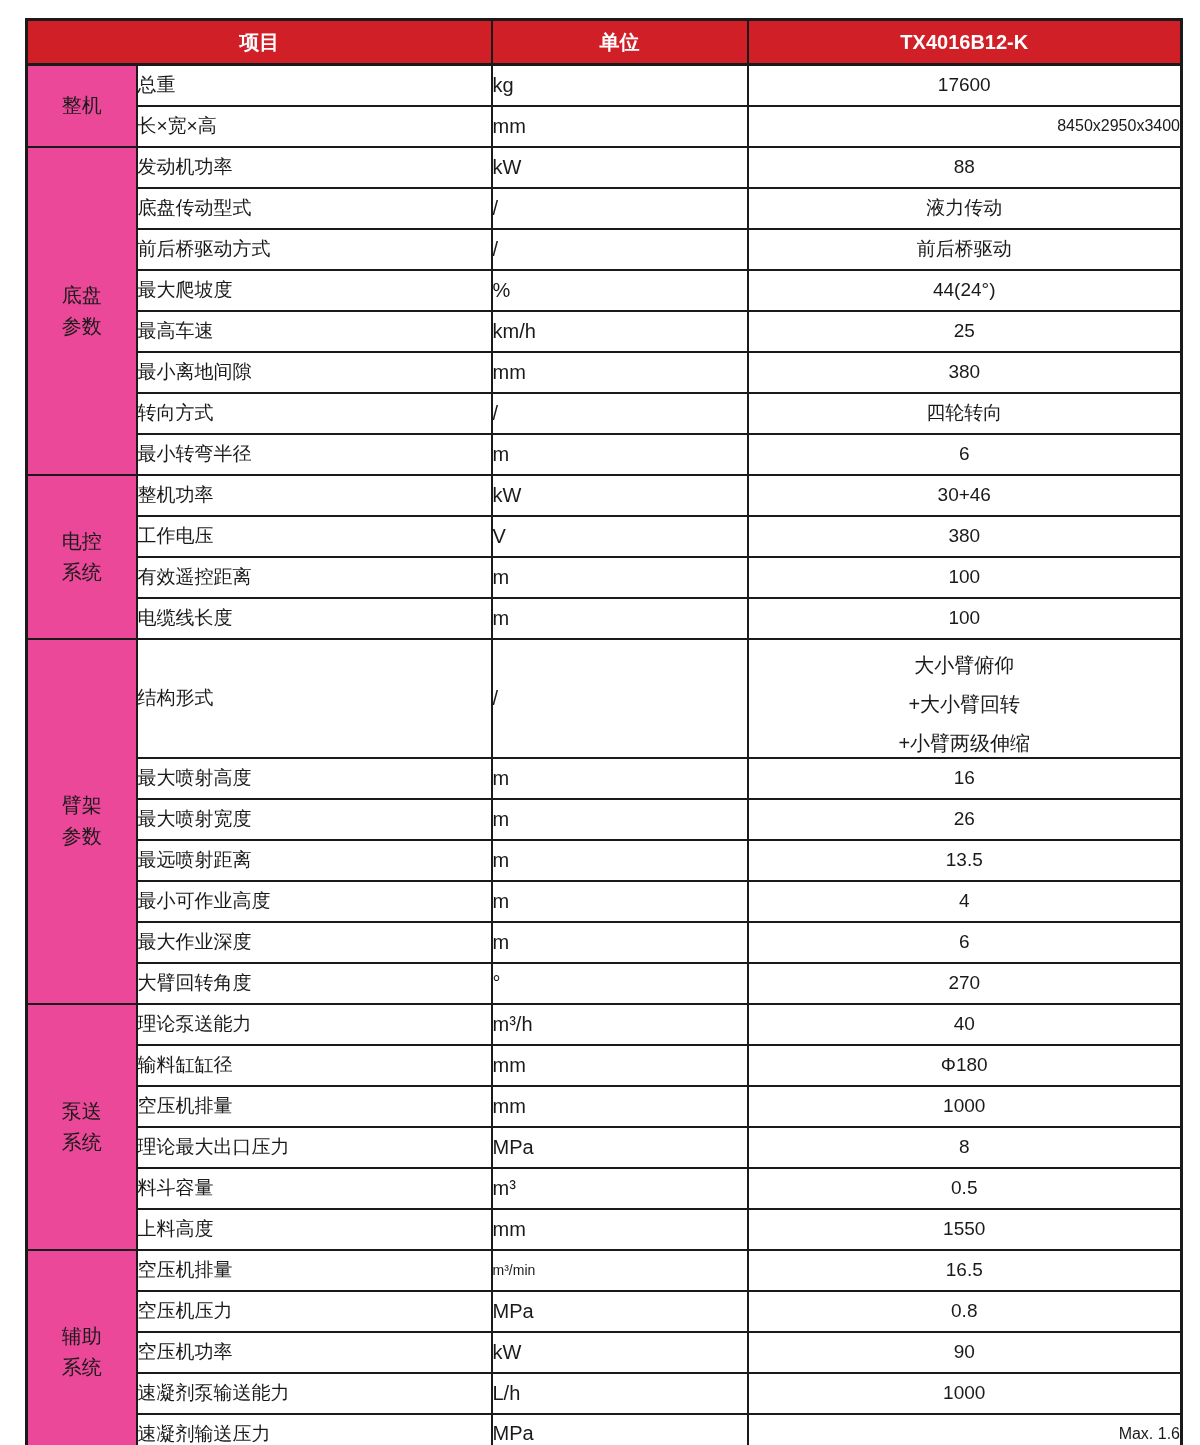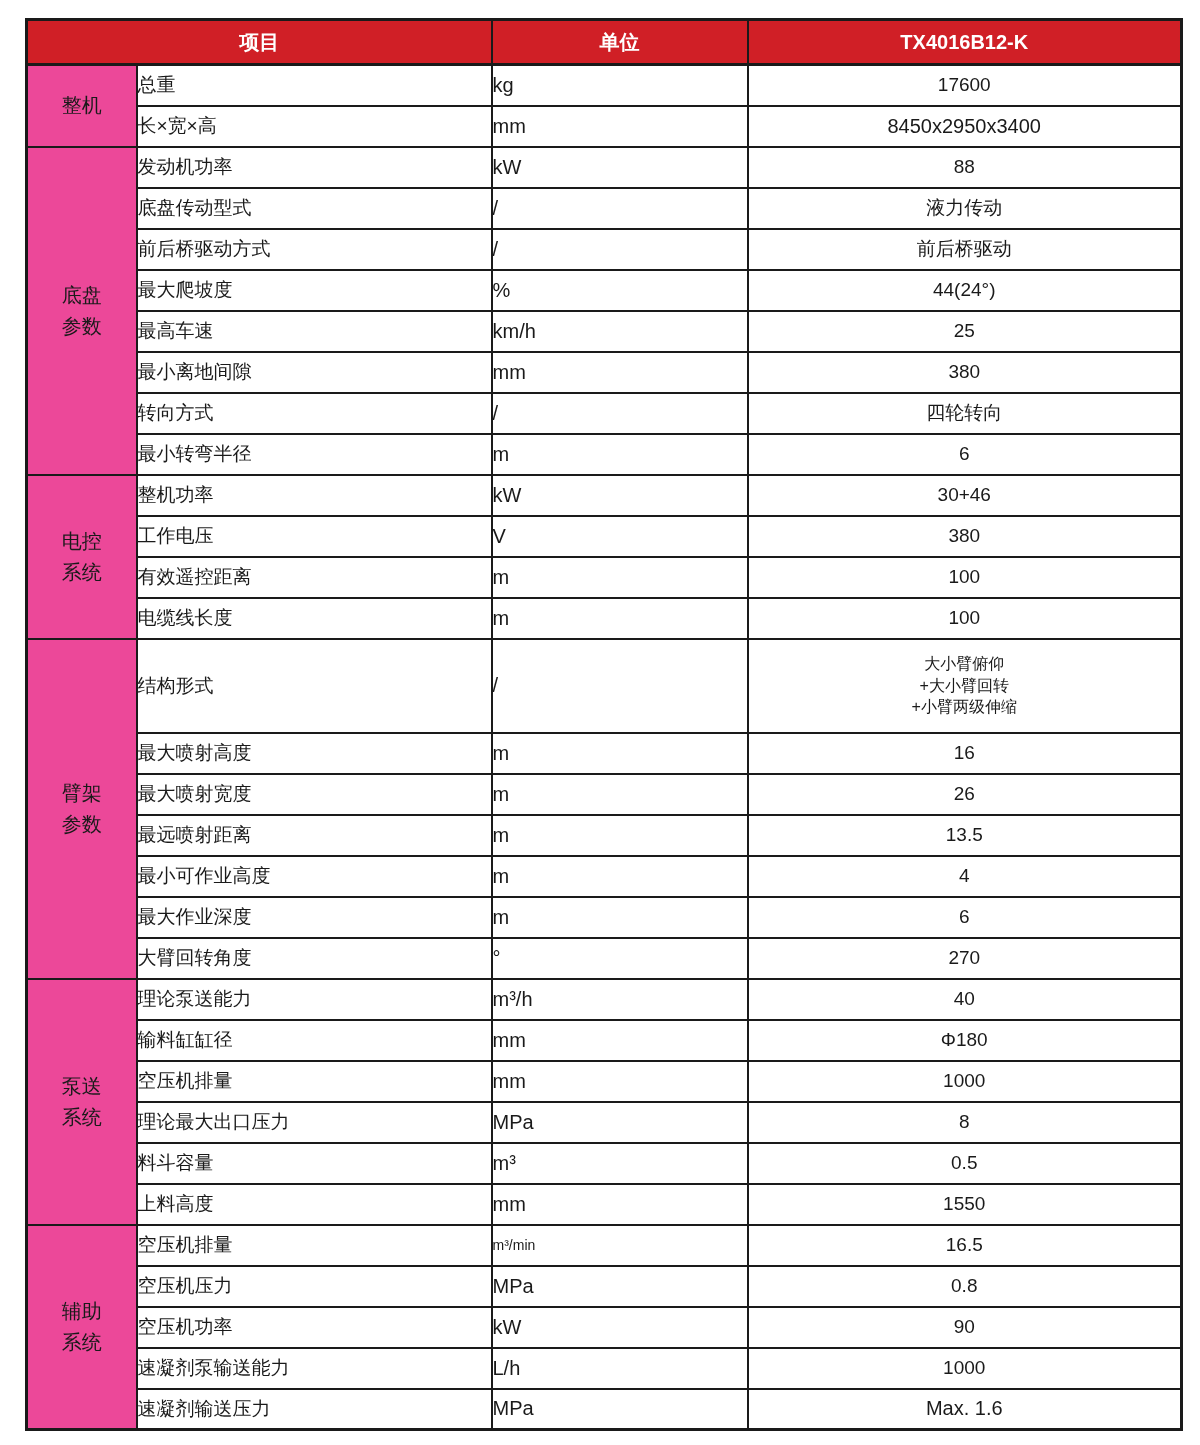--- a/index.html
+++ b/index.html
@@ -49,22 +49,22 @@
   }
   .unit-cell {
     text-align: left;
     font-size: 20px;
   }
   .unit-cell.unit-small { font-size: 14px; }
   .value-cell {
     text-align: center;
     font-size: 19px;
   }
-  .value-cell.value-small { font-size: 20px; }
-  .value-line { line-height: 1.35; font-size: 16px; }
+  .value-cell.value-small { font-size: 16px; text-align: right; }
+  .value-line { line-height: 1.35; font-size: 20px; margin-top: 12px; }
 </style>
 </head>
 <body>
 
 <table class="spec-table">
   <colgroup>
     <col style="width:110px">
     <col style="width:355px">
     <col style="width:256px">
     <col style="width:434px">

